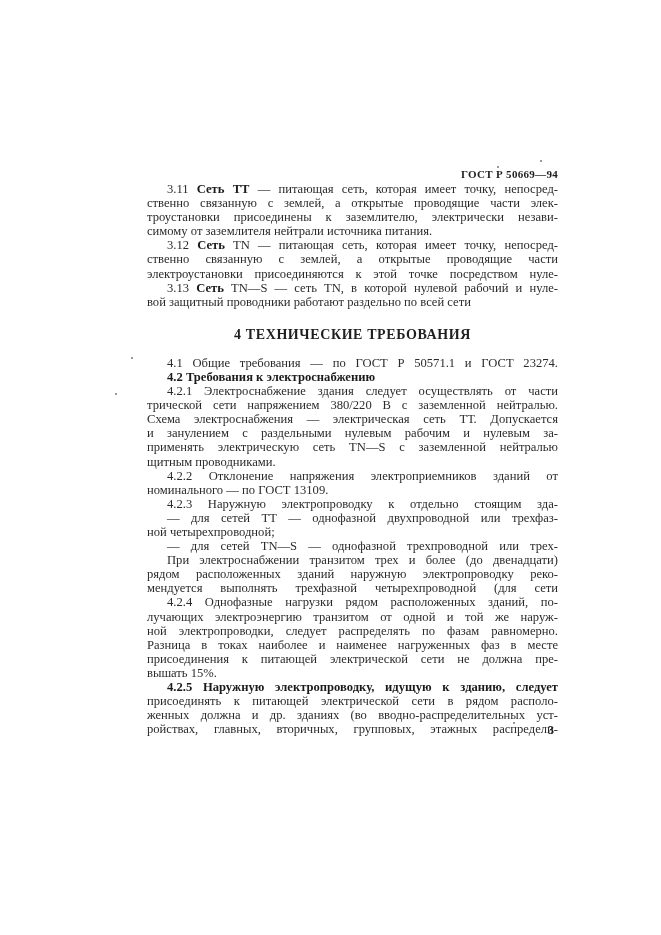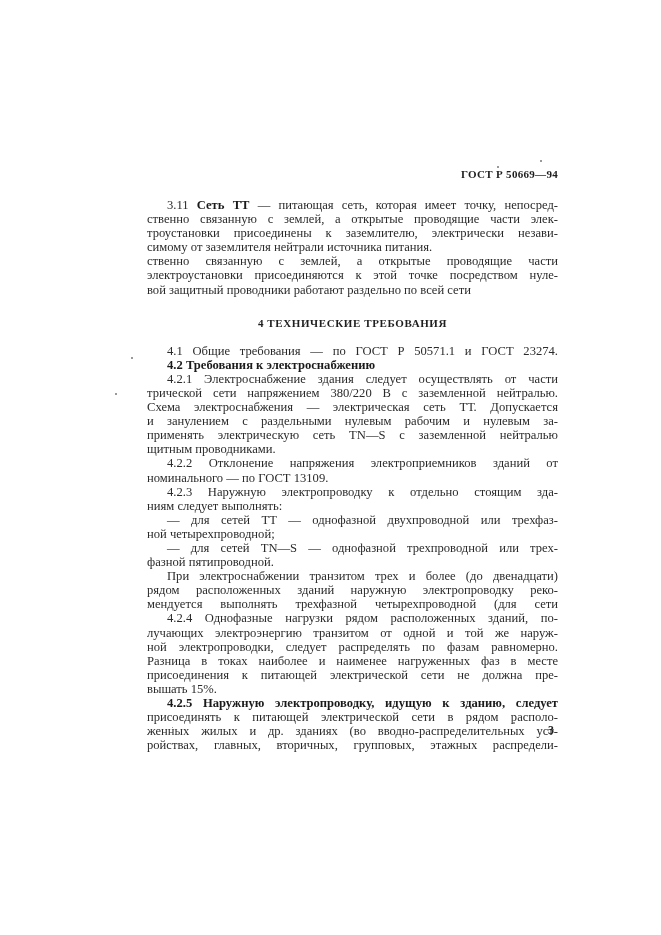--- a/index.html
+++ b/index.html
@@ -8,29 +8,29 @@
       position: absolute; left: 0; top: 0; width: 564px; height: 935px;
       background: #ffffff; color: #2a2a2a;
       font-family: "DejaVu Serif", "Liberation Serif", serif;
     }
     .header {
       position: absolute; top: 168px; left: 440px; width: 118px; text-align: right;
       font-family: "Liberation Serif", serif; font-weight: bold; font-size: 11px; letter-spacing: 0.3px;
       color: #1e1e1e;
     }
     .body {
-      position: absolute; left: 147px; top: 198px; width: 411px;
+      position: absolute; left: 147px; top: 182px; width: 411px;
       font-family: "Liberation Serif", serif; font-size: 12.6px; line-height: 14.1px;
       color: #2b2b2b;
     }
     .line { display: block; white-space: nowrap; text-align: justify; text-align-last: justify; height: 14.1px; overflow: visible; }
     .line.last { text-align-last: left; }
     .line.indent { padding-left: 20px; }
     .section-title {
-      display: block; text-align: center; font-weight: bold; font-size: 11px;
+      display: block; text-align: center; font-weight: bold; font-size: 14px;
       letter-spacing: 0.6px; margin: 19px 0 14px 0; height: 14px; color: #1f1f1f;
     }
     b { font-weight: bold; color: #1a1a1a; }
     .pagenum {
       position: absolute; left: 548px; top: 723px; font-family: "Liberation Serif", serif;
       font-weight: bold; font-size: 12px; color: #222;
     }
     .speck { position: absolute; width: 2px; height: 2px; background: #777; border-radius: 1px; }
   </style>
 </head>
@@ -38,54 +38,54 @@
 
 <div class="page">
   <div class="header">ГОСТ Р 50669—94</div>
 
   <div class="body">
 
     <span class="line indent"><span>3.11 </span><b>Сеть ТТ</b><span> — питающая сеть, которая имеет точку, непосред-</span></span>
     <span class="line">ственно связанную с землей, а открытые проводящие части элек-</span>
     <span class="line">троустановки присоединены к заземлителю, электрически незави-</span>
     <span class="line last">симому от заземлителя нейтрали источника питания.</span>
+    <span class="line indent"><span>3.12 </span><b>Сеть</b><span> TN — питающая сеть, которая имеет точку, непосред-</span></span>
     <span class="line">ственно связанную с землей, а открытые проводящие части</span>
     <span class="line">электроустановки присоединяются к этой точке посредством нуле-</span>
+    <span class="line indent"><span>3.13 </span><b>Сеть</b><span> TN—S — сеть TN, в которой нулевой рабочий и нуле-</span></span>
     <span class="line last">вой защитный проводники работают раздельно по всей сети</span>
 
     <span class="section-title">4 ТЕХНИЧЕСКИЕ ТРЕБОВАНИЯ</span>
 
     <span class="line indent">4.1 Общие требования — по ГОСТ Р 50571.1 и ГОСТ 23274.</span>
     <span class="line indent last"><b>4.2 Требования к электроснабжению</b></span>
     <span class="line indent">4.2.1 Электроснабжение здания следует осуществлять от части</span>
     <span class="line">трической сети напряжением 380/220 В с заземленной нейтралью.</span>
     <span class="line">Схема электроснабжения — электрическая сеть ТТ. Допускается</span>
     <span class="line">и занулением с раздельными нулевым рабочим и нулевым за-</span>
     <span class="line">применять электрическую сеть TN—S с заземленной нейтралью</span>
     <span class="line last">щитным проводниками.</span>
     <span class="line indent">4.2.2 Отклонение напряжения электроприемников зданий от</span>
     <span class="line last">номинального — по ГОСТ 13109.</span>
     <span class="line indent">4.2.3 Наружную электропроводку к отдельно стоящим зда-</span>
-    <span class="line last">ниям следует выполнять:</span>
     <span class="line indent">— для сетей ТТ — однофазной двухпроводной или трехфаз-</span>
     <span class="line last">ной четырехпроводной;</span>
     <span class="line indent">— для сетей TN—S — однофазной трехпроводной или трех-</span>
-    <span class="line last">фазной пятипроводной.</span>
     <span class="line indent">При электроснабжении транзитом трех и более (до двенадцати)</span>
     <span class="line">рядом расположенных зданий наружную электропроводку реко-</span>
     <span class="line">мендуется выполнять трехфазной четырехпроводной (для сети</span>
     <span class="line indent">4.2.4 Однофазные нагрузки рядом расположенных зданий, по-</span>
     <span class="line">лучающих электроэнергию транзитом от одной и той же наруж-</span>
     <span class="line">ной электропроводки, следует распределять по фазам равномерно.</span>
     <span class="line">Разница в токах наиболее и наименее нагруженных фаз в месте</span>
     <span class="line">присоединения к питающей электрической сети не должна пре-</span>
     <span class="line last">вышать 15%.</span>
     <span class="line indent"><b style="font-weight:bold">4.2.5 Наружную электропроводку, идущую к зданию, следует</b></span>
     <span class="line">присоединять к питающей электрической сети в рядом располо-</span>
-    <span class="line">женных жилых и др. зданиях (во вводно-распределительных уст-</span>
+    <span class="line">женных должна и др. зданиях (во вводно-распределительных уст-</span>
     <span class="line">ройствах, главных, вторичных, групповых, этажных распредели-</span>
   </div>
 
   <div class="pagenum">3</div>
 
   <span class="speck" style="left:540px;top:160px"></span>
   <span class="speck" style="left:497px;top:166px"></span>
   <span class="speck" style="left:131px;top:357px"></span>
   <span class="speck" style="left:115px;top:393px"></span>
   <span class="speck" style="left:513px;top:722px"></span>

